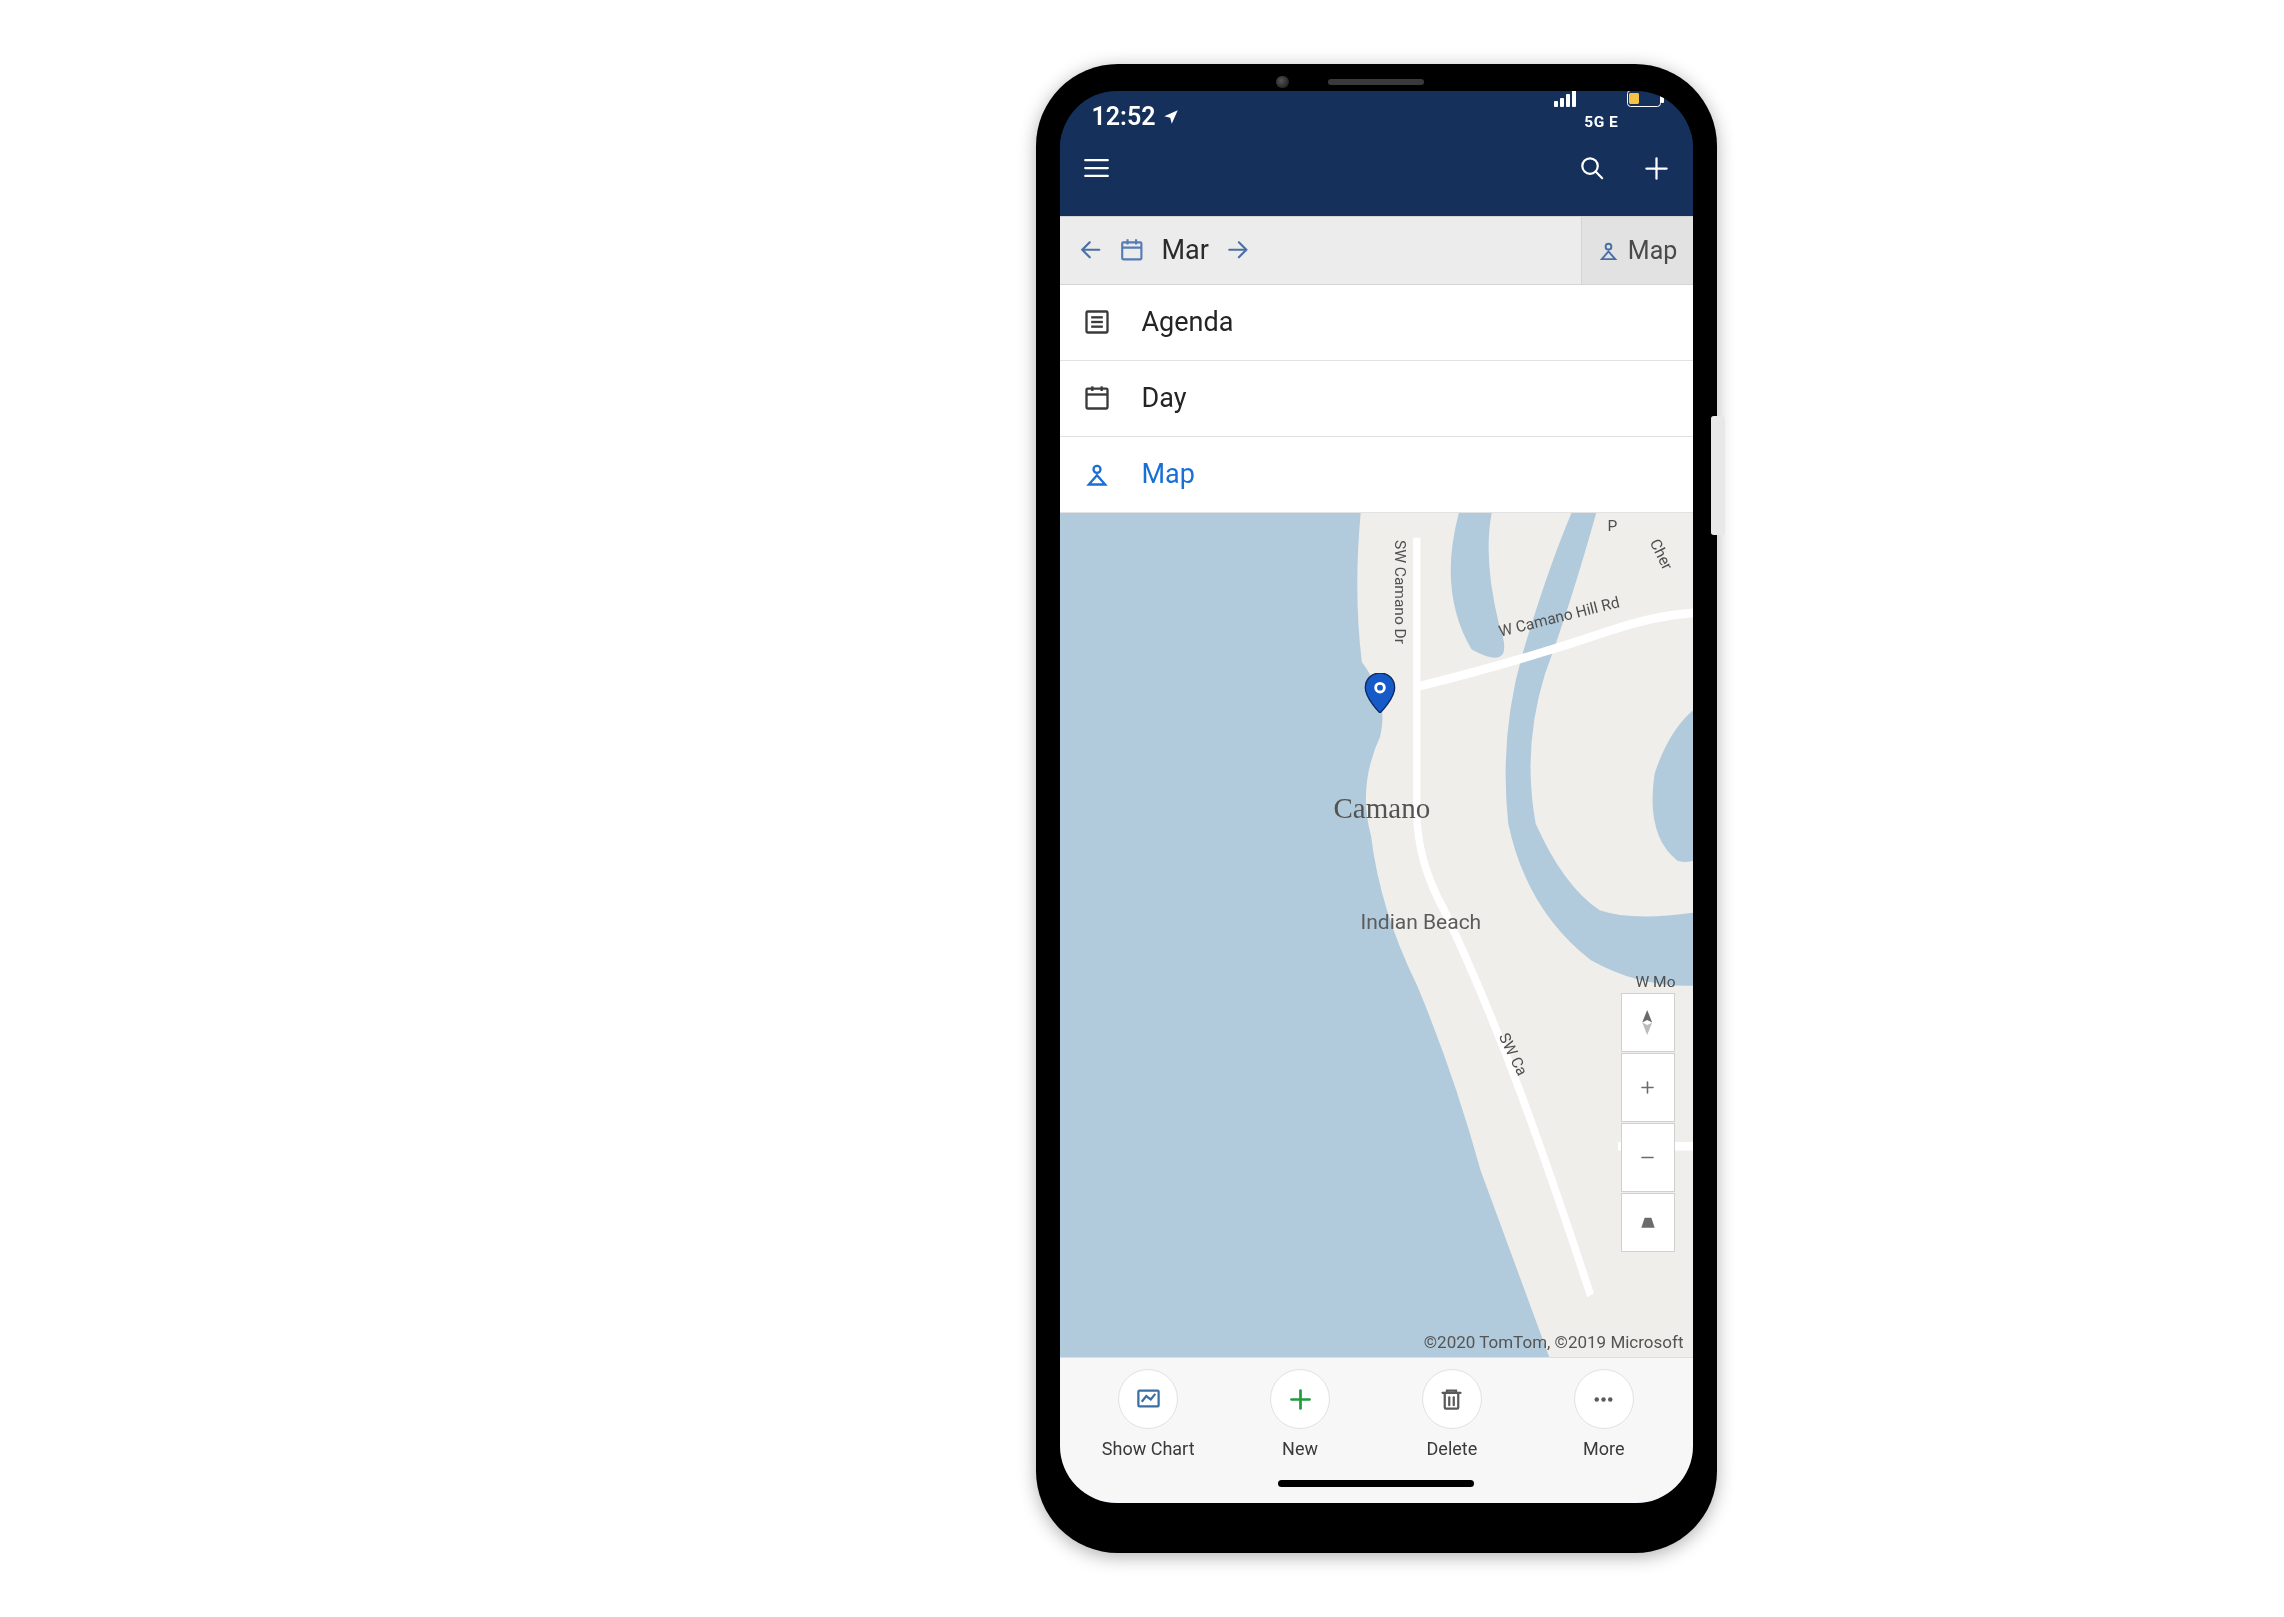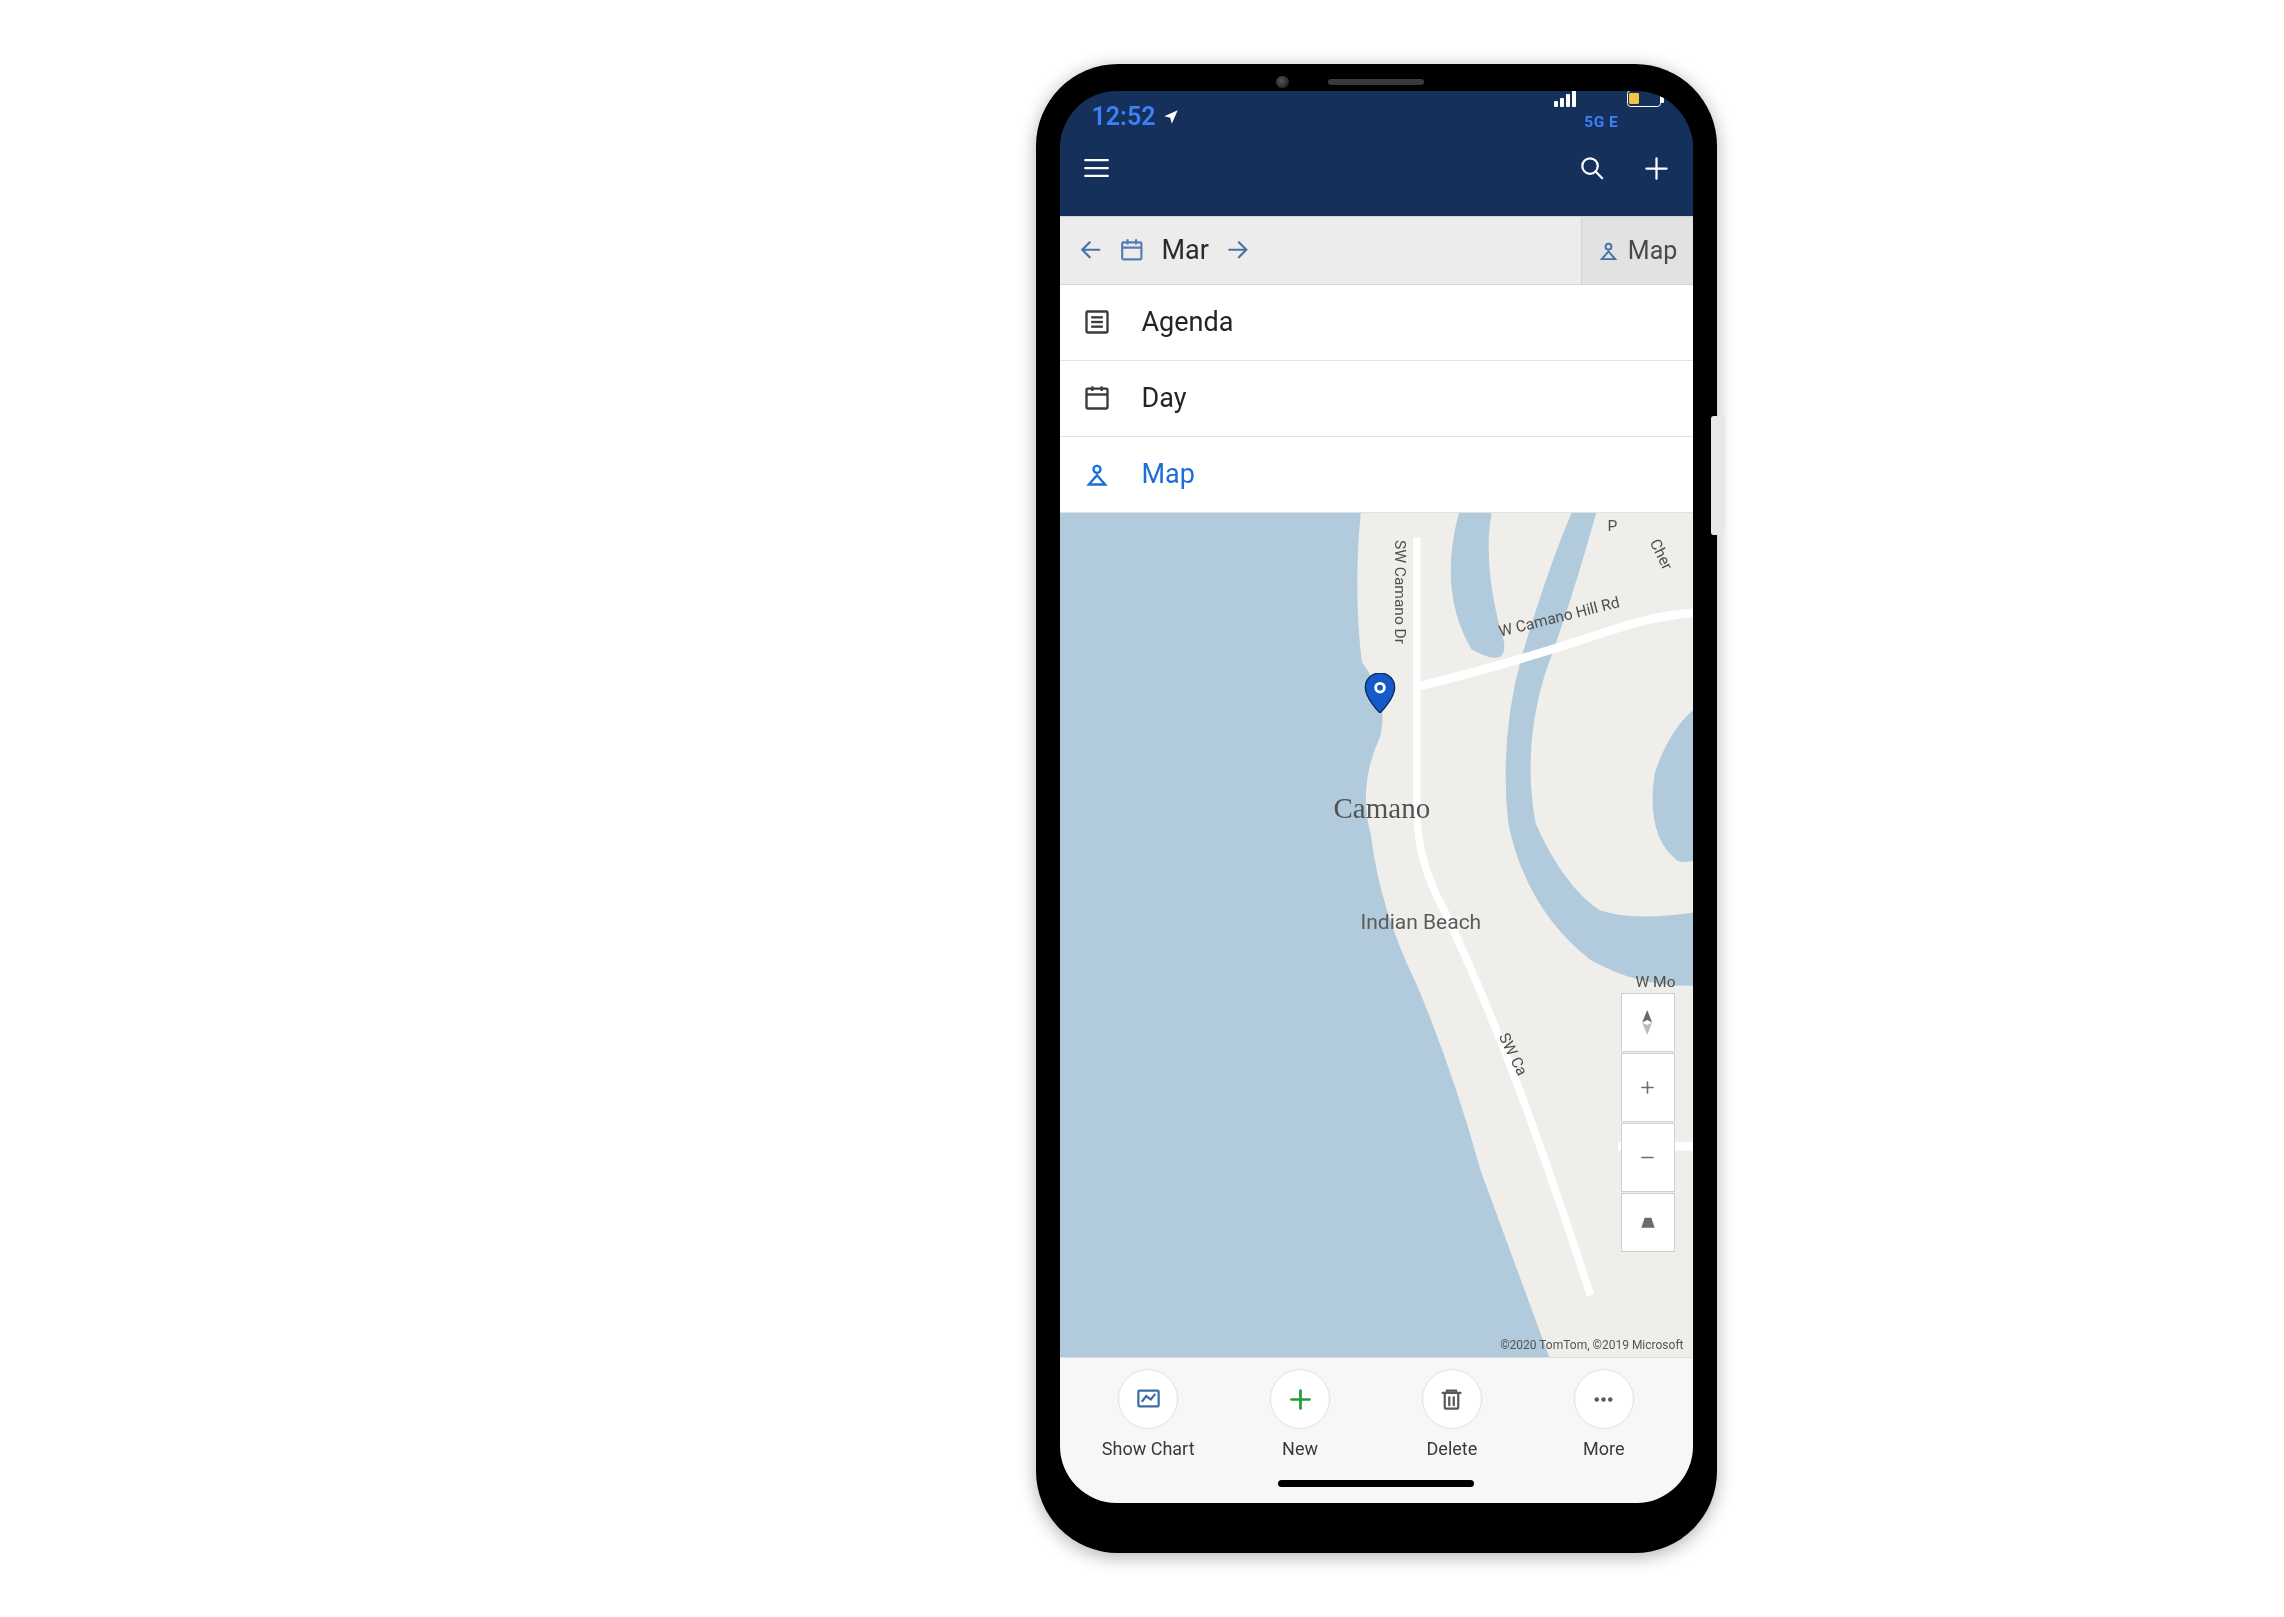--- a/index.html
+++ b/index.html
@@ -73,21 +73,21 @@
     flex-direction: column;
   }
 
   
   .status-bar {
     height: 43px;
     display: flex;
     align-items: flex-end;
     justify-content: space-between;
     padding: 0 32px 2.7px 32px;
-    color: #3b82f6;
+    color: #ffffff;
     font-weight: 600;
     font-size: 25px;
   }
   .status-left { display:flex; align-items:center; gap:6.4px; }
   .status-right { display:flex; align-items:center; gap:8.2px; }
   .sig-bars { display:flex; align-items:flex-end; gap:2.3px; }
   .sig-bars span { width:3.7px; background:#fff; border-radius:0.9px; }
   .sig-bars span:nth-child(1){height:5.5px;}
   .sig-bars span:nth-child(2){height:9px;}
   .sig-bars span:nth-child(3){height:12.8px;}
@@ -210,21 +210,21 @@
     width:54px; height:69px;
     background:#fff; border:0.5px solid #d0d0d0;
     display:flex; align-items:center; justify-content:center;
     font-size:27px; color:#6b6b6b;
     cursor:pointer;
   }
   .map-ctrls .ctrl.orient { height:59px; }
   .map-ctrls .ctrl.tilt { height:59px; }
   .map-attrib {
     position:absolute; right:9px; bottom:4.6px;
-    font-size:12px; color:#545454;
+    font-size:17px; color:#545454;
   }
 
   
   .cmd-bar {
     height:146px;
     background:#f7f7f7;
     border-top:0.5px solid #dedede;
     display:flex;
     align-items:flex-start;
     justify-content:space-around;

